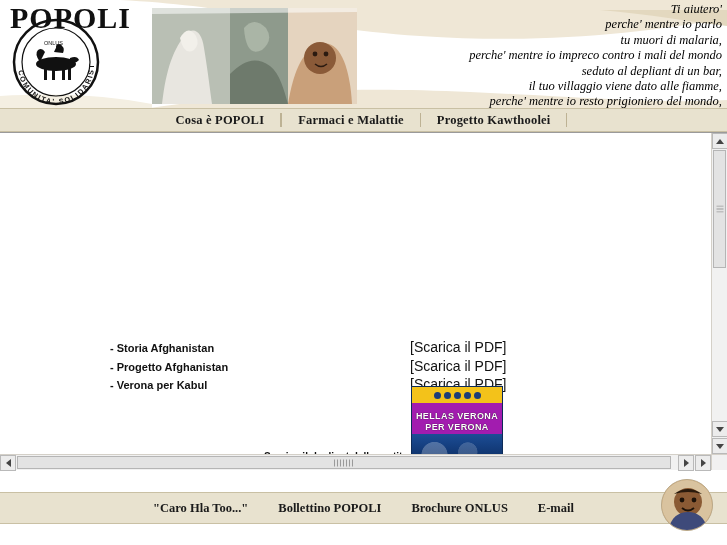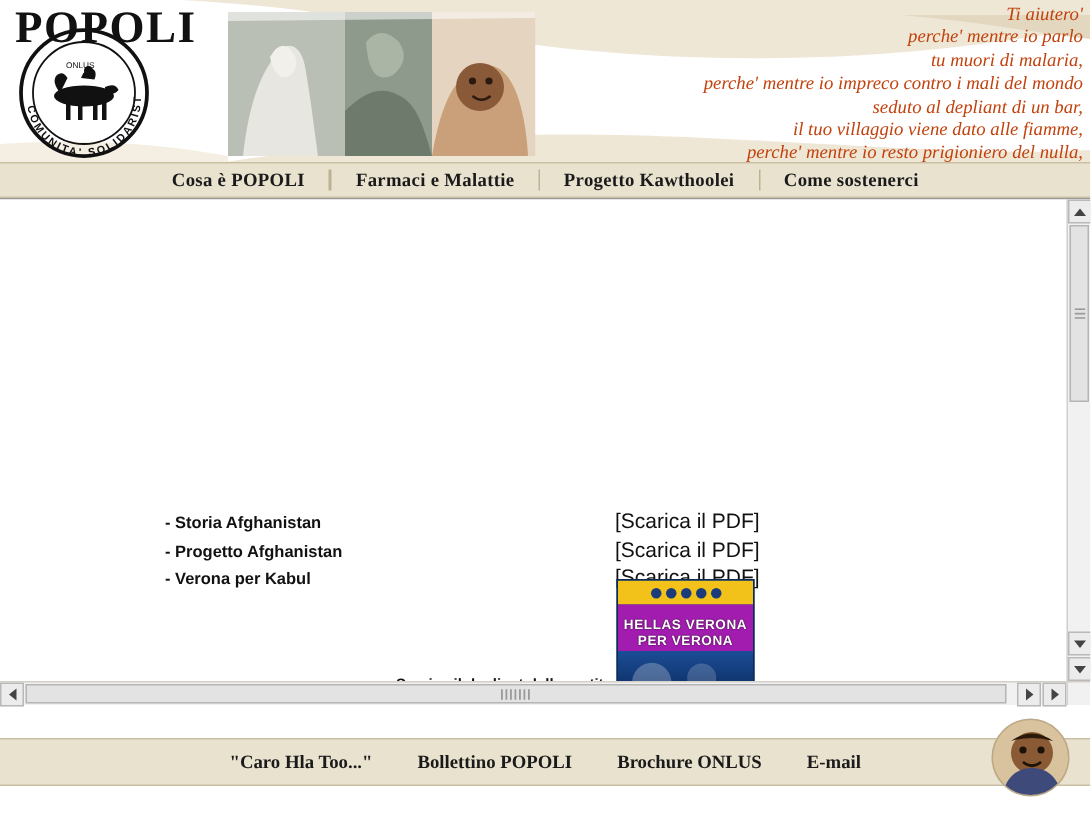--- a/index.html
+++ b/index.html
@@ -33,21 +33,21 @@
   .collage {
     position: absolute; left: 152px; top: 8px; width: 205px; height: 96px;
     overflow: hidden;
   }
   .poem {
     position: absolute; left: 330px; top: 2px; width: 392px; height: 100px;
     text-align: right;
     font-family: "Liberation Serif", serif;
     font-style: italic;
     font-size: 12.5px;
-    color: #c2410c;
+    color: #000000;
     line-height: 15.4px;
   }
   .poem div { white-space: nowrap; }
 
   
   .navbar {
     position: relative;
     height: 24px;
     background: #e8e2cf;
     border-top: 1px solid #c9c0a4;
@@ -317,35 +317,34 @@
       </svg>
     </div>
 
     <div class="poem">
       <div>Ti  aiutero'</div>
       <div>perche' mentre io parlo</div>
       <div>tu muori di malaria,</div>
       <div>perche' mentre io impreco contro i mali del mondo</div>
       <div>seduto al depliant di un bar,</div>
       <div>il tuo villaggio viene dato alle fiamme,</div>
-      <div>perche' mentre io resto prigioniero del nulla,</div>
+      <div>perche' mentre io resto prigioniero del mondo,</div>
 
     </div>
   </div>
 
   <div class="navbar">
     <div class="navbar-inner">
       <div class="nav-item">Cosa è POPOLI</div>
       <div class="nav-sep"></div>
       <div class="nav-sep"></div>
       <div class="nav-item">Farmaci  e Malattie</div>
       <div class="nav-sep"></div>
       <div class="nav-item">Progetto Kawthoolei</div>
       <div class="nav-sep"></div>
-      <div class="nav-item">Come sostenerci</div>
     </div>
   </div>
 
   <div class="content-area">
 
     <div class="content-inner">
 
       <div class="links-block">
         <div class="link-row">
           <div class="link-title">- Storia Afghanistan</div>

